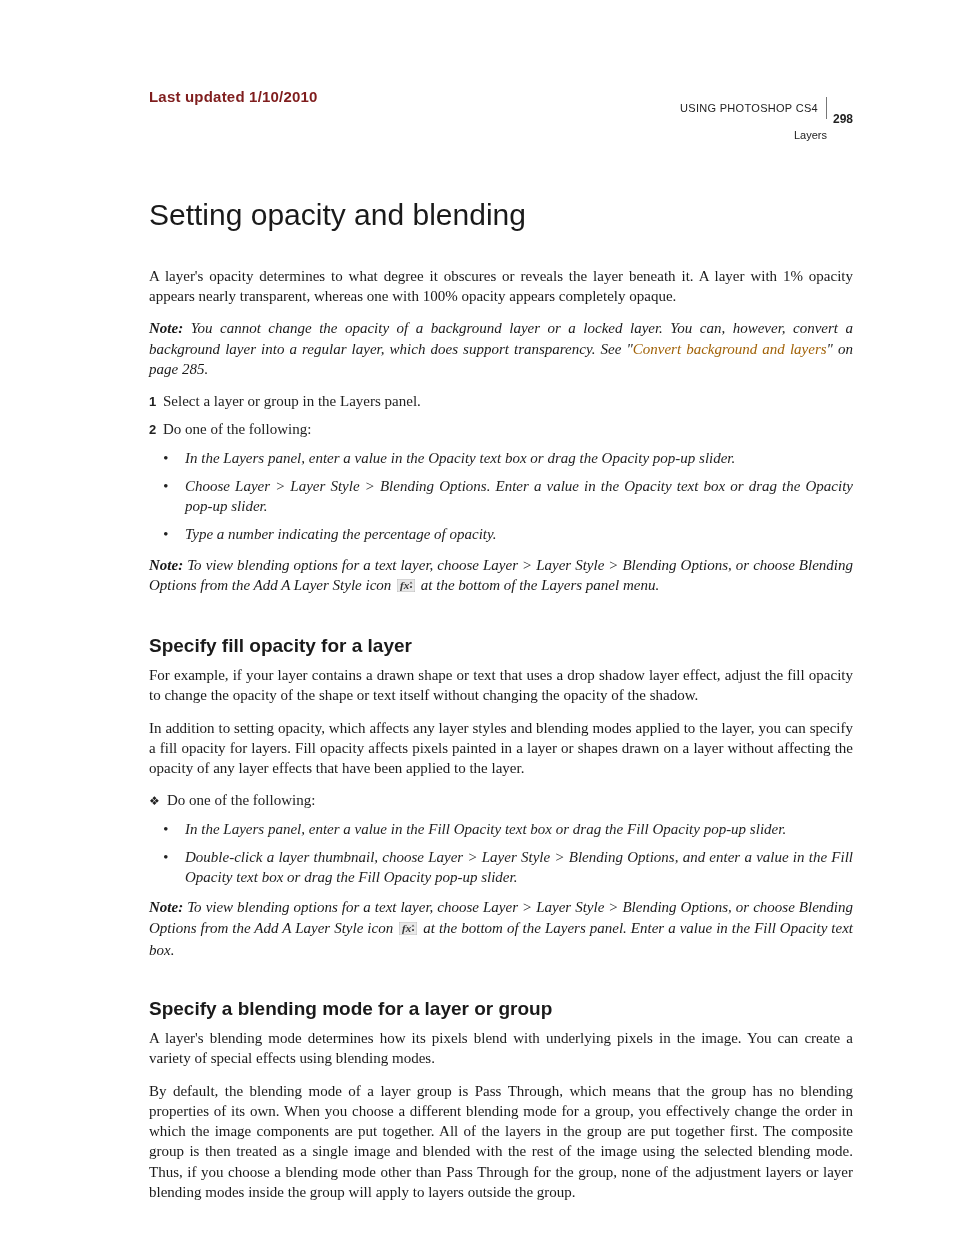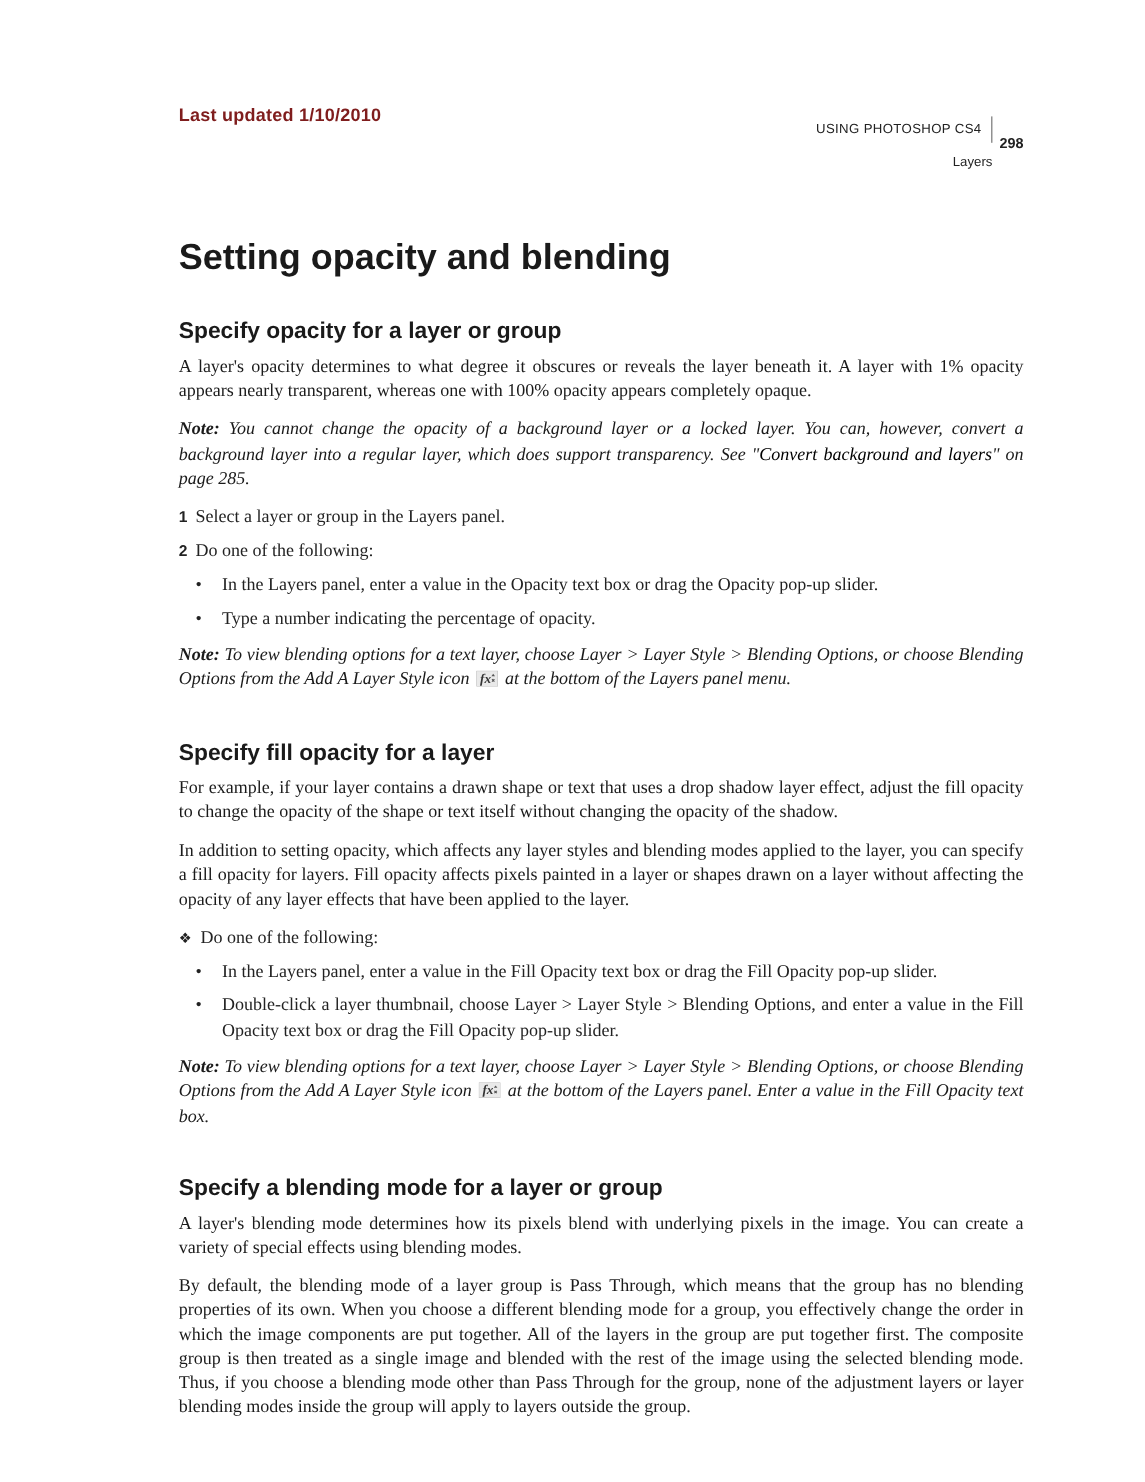--- a/index.html
+++ b/index.html
@@ -56,21 +56,21 @@
     font-size: 12px;
     margin-top: 24px;
   }
   .header-right .section {
     font-weight: 400;
     margin-right: 26px;
     display: block;
   }
   h1 {
     font-family: "Myriad Pro", "Segoe UI", Arial, sans-serif;
-    font-weight: 700;
+    font-weight: 400;
     font-size: 30px;
     margin: 0 0 34px 0;
     color: #1a1a1a;
   }
   h2 {
     font-family: "Myriad Pro", "Segoe UI", Arial, sans-serif;
     font-weight: 700;
     font-size: 19px;
     margin: 28px 0 8px 0;
     color: #1a1a1a;
@@ -82,21 +82,21 @@
     text-align: justify;
     color: #1a1a1a;
   }
   .note {
     font-style: italic;
   }
   .note .label {
     font-weight: 700;
   }
   a.xref {
-    color: #000000;
+    color: #a16207;
     text-decoration: none;
   }
   ol.steps {
     list-style: none;
     padding: 0;
     margin: 0 0 8px 0;
   }
   ol.steps > li {
     font-size: 15px;
     line-height: 1.35;
@@ -117,20 +117,21 @@
     padding: 0;
     margin: 0 0 10px 0;
   }
   ul.bullets > li {
     font-size: 15px;
     line-height: 1.35;
     padding-left: 36px;
     text-indent: -22px;
     margin: 0 0 8px 0;
     text-align: justify;
+    font-style: italic;
   }
   ul.bullets > li::before {
     content: "•";
     display: inline-block;
     width: 22px;
     text-indent: 0;
   }
   .diamond-line {
     font-size: 15px;
     line-height: 1.35;
@@ -164,34 +165,34 @@
         <span class="doc-title">USING PHOTOSHOP CS4</span>
         <span class="divider"></span>
         <span class="page-num">298</span>
       </div>
       <span class="section">Layers</span>
     </div>
   </div>
 
   <h1>Setting opacity and blending</h1>
 
-  <h2>Specify opacity for a layer or group</h2>
   <p>A layer's opacity determines to what degree it obscures or reveals the layer beneath it. A layer with 1% opacity appears nearly transparent, whereas one with 100% opacity appears completely opaque.</p>
 
   <p class="note">
     <span class="label">Note:</span><span> You cannot change the opacity of a background layer or a locked layer. You can, however, convert a background layer into a regular layer, which does support transparency. See "</span><a href="#" class="xref">Convert background and layers</a><span>" on page 285.</span>
   </p>
 
   <ol class="steps">
     <li><span class="num">1</span><span>Select a layer or group in the Layers panel.</span></li>
     <li><span class="num">2</span><span>Do one of the following:</span></li>
   </ol>
 
   <ul class="bullets">
     <li><span>In the Layers panel, enter a value in the Opacity text box or drag the Opacity pop-up slider.</span></li>
+    <li><span>Choose Layer &gt; Layer Style &gt; Blending Options. Enter a value in the Opacity text box or drag the Opacity pop-up slider.</span></li>
     <li><span>Type a number indicating the percentage of opacity.</span></li>
   </ul>
 
   <p class="note">
     <span class="label">Note:</span><span> To view blending options for a text layer, choose Layer &gt; Layer Style &gt; Blending Options, or choose Blending Options from the Add A Layer Style icon </span><span class="fx-icon"><svg width="18" height="13" viewBox="0 0 18 13">
           <rect x="0" y="0" width="18" height="13" fill="#e9e9e9" stroke="#9a9a9a" stroke-width="0.5"></rect>
           <text x="3" y="10" font-family="Georgia, serif" font-style="italic" font-weight="bold" font-size="11" fill="#333">fx</text>
           <path d="M13 7 L15 9 M15 7 L13 9" stroke="#555" stroke-width="1"></path>
           <path d="M12.5 4.5 L15.5 4.5 L14 2.5 Z" fill="#555"></path>
         </svg></span><span> at the bottom of the Layers panel menu.</span>

